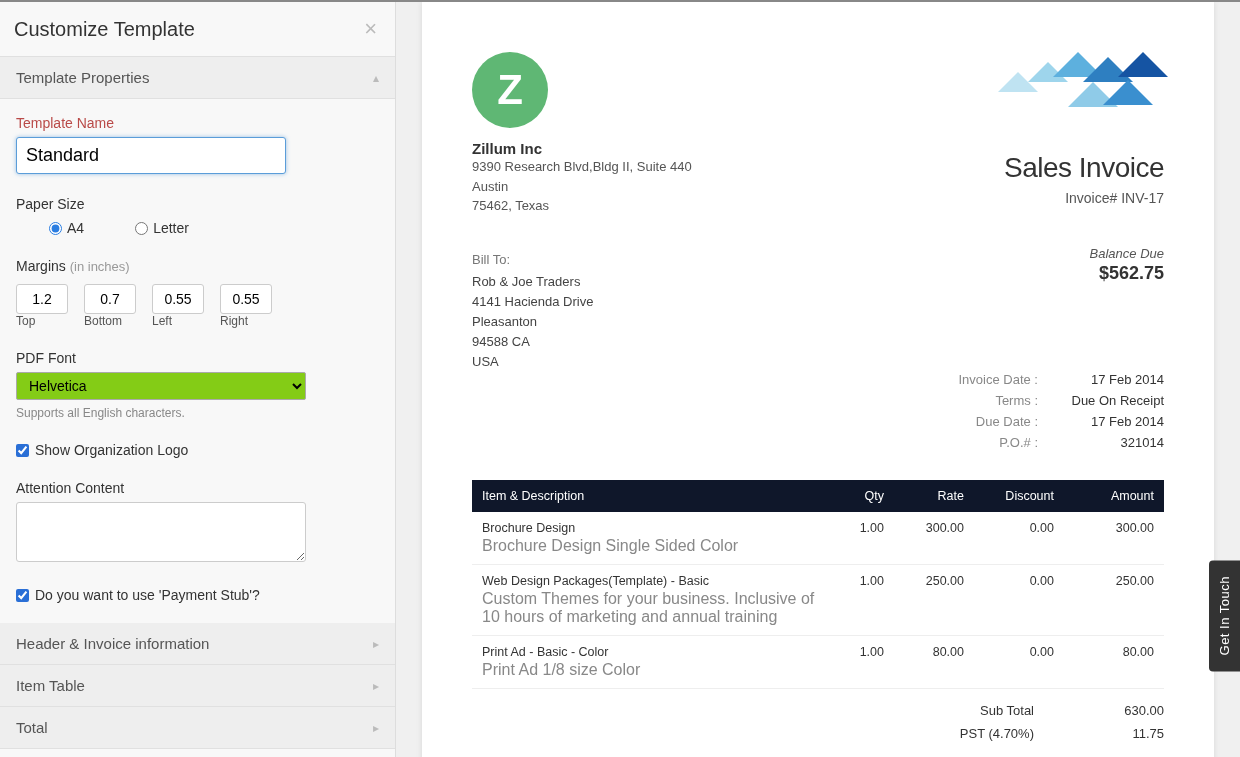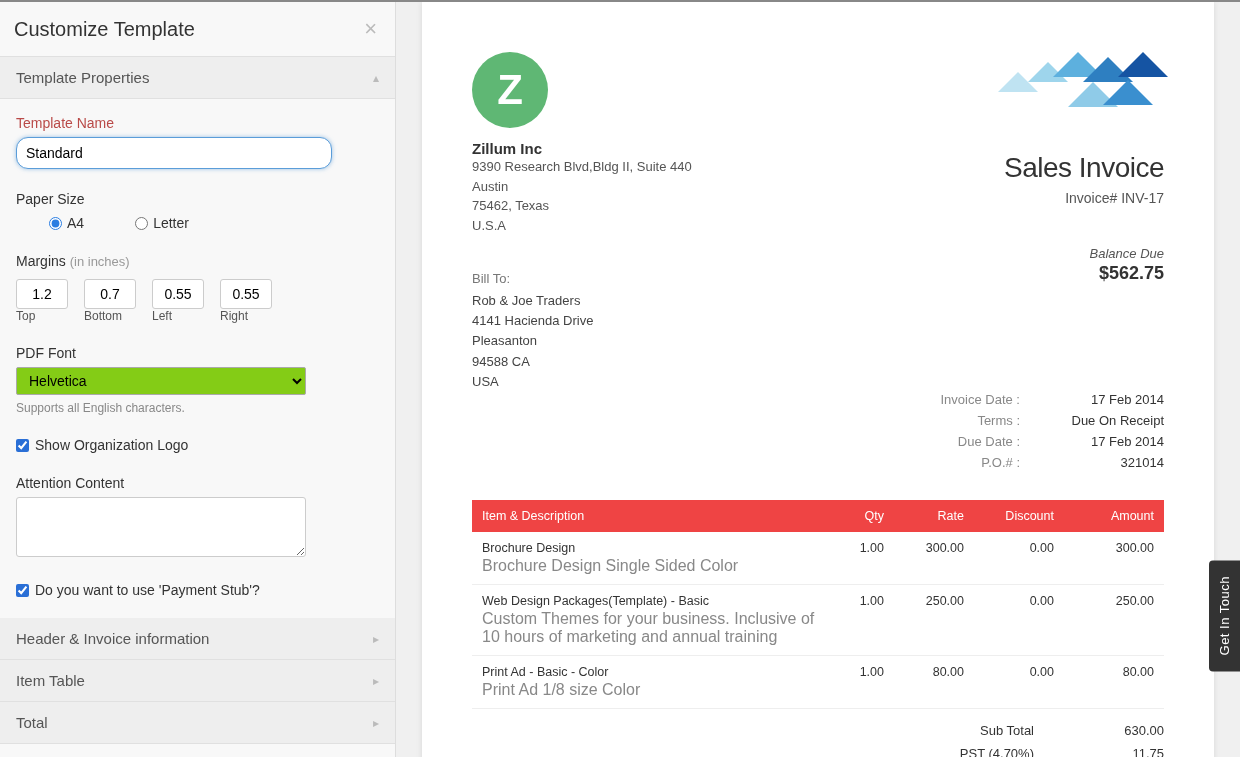--- a/index.html
+++ b/index.html
@@ -6,21 +6,21 @@
 body { font-family: -apple-system, "Helvetica Neue", Arial, sans-serif; font-size: 14px; color: #333; background: #fff; width: 1240px; height: 757px; overflow: hidden; position: relative; }
 .container { display: flex; height: 757px; border-top: 2px solid #888; }
 .sidebar { width: 396px; background: #f8f8f8; display: flex; flex-direction: column; border-right: 1px solid #ddd; }
 .sidebar-header { padding: 14px 18px 14px 14px; display: flex; justify-content: space-between; align-items: center; border-bottom: 1px solid #e0e0e0; }
 .sidebar-header h2 { font-size: 20px; font-weight: 400; color: #333; }
 .close-x { font-size: 22px; color: #bbb; cursor: pointer; font-weight: 300; }
 .section-head { background: #eeeeee; padding: 12px 16px; font-size: 15px; color: #555; display: flex; justify-content: space-between; align-items: center; cursor: pointer; border-bottom: 1px solid #e0e0e0; }
 .section-body { padding: 16px; overflow-y: auto; flex: 0 0 auto; }
 .field-label { font-size: 14px; color: #b94a48; margin-bottom: 6px; display: block; }
 .field-label.dark { color: #333; }
-.text-input { width: 316px; padding: 7px 9px; border: 1px solid #5b9dd9; border-radius: 12px; box-shadow: 0 0 4px rgba(91,157,217,.6); font-size: 14px; outline: none; }
+.text-input { width: 270px; padding: 7px 9px; border: 1px solid #5b9dd9; border-radius: 3px; box-shadow: 0 0 4px rgba(91,157,217,.6); font-size: 18px; outline: none; }
 .group { margin-bottom: 22px; }
 .radio-row { display: flex; gap: 18px; margin-top: 8px; }
 .radio-item { display: flex; align-items: center; gap: 5px; cursor: pointer; padding-left: 33px; }
 .radio-item input { accent-color: #2a7de1; }
 .hint { color: #999; font-size: 13px; }
 .margins-row { display: flex; gap: 16px; margin-top: 10px; }
 .margin-cell { display: flex; flex-direction: column; align-items: flex-start; }
 .margin-input { width: 52px; padding: 6px 4px; text-align: center; border: 1px solid #ccc; border-radius: 3px; font-size: 14px; }
 .margin-label { font-size: 12px; color: #555; }
 .select { width: 290px; padding: 4px 8px; border: 1px solid #aaa; border-radius: 2px; font-size: 14px; background: #84cc16; }
@@ -39,25 +39,25 @@
 .invoice-title { position: absolute; top: 150px; right: 50px; text-align: right; }
 .invoice-title h1 { font-size: 28px; font-weight: 400; letter-spacing: -0.5px; }
 .invoice-number { font-size: 14px; color: #555; margin-top: 6px; }
 .balance-block { position: absolute; top: 244px; right: 50px; text-align: right; }
 .balance-label { font-size: 13px; color: #555; font-style: italic; }
 .balance-amount { font-size: 18px; font-weight: 700; margin-top: 2px; }
 .bill-meta { display: flex; justify-content: space-between; margin-top: 34px; flex-direction: column; }
 .bill-to { font-size: 13px; color: #444; line-height: 1.55; }
 .bill-to .label { color: #777; margin-bottom: 2px; }
 .meta-table { font-size: 13px; }
-.meta-table .row { display: flex; justify-content: flex-end; gap: 44px; margin-bottom: 6px; }
+.meta-table .row { display: flex; justify-content: flex-end; gap: 26px; margin-bottom: 6px; }
 .meta-table .k { color: #888; text-align: right; min-width: 110px; }
 .meta-table .v { text-align: right; min-width: 100px; }
 .items { width: 100%; margin-top: 24px; border-collapse: collapse; font-size: 12.5px; }
-.items thead th { background: #ef4444; color: #fff; font-weight: 500; padding: 9px 10px; text-align: right; }
+.items thead th { background: #0f172a; color: #fff; font-weight: 500; padding: 9px 10px; text-align: right; }
 .items thead th:first-child { text-align: left; }
 .items tbody td { padding: 9px 10px; text-align: right; vertical-align: top; border-bottom: 1px solid #eee; }
 .items tbody td:first-child { text-align: left; }
 .item-name { color: #333; }
 .item-desc { color: #888; font-size: 16px; margin-top: 2px; max-width: 340px; }
 .totals { margin-top: 14px; font-size: 13px; }
 .totals .row { display: flex; justify-content: flex-end; gap: 60px; margin-bottom: 8px; }
 .totals .k { min-width: 120px; text-align: right; }
 .totals .v { min-width: 70px; text-align: right; }
 .get-in-touch { position: absolute; right: 0; top: 560px; background: #333; color: #fff; writing-mode: vertical-rl; transform: rotate(180deg); padding: 16px 8px; font-size: 13px; border-radius: 0 4px 4px 0; cursor: pointer; letter-spacing: 0.5px; }
@@ -179,21 +179,20 @@
         <polygon points="180,28 205,53 155,53" fill="#3a8fcf"></polygon>
       </svg>
 
       <div class="company-block">
         <div class="logo-circle">Z</div>
         <div class="company-name">Zillum Inc</div>
         <div class="company-addr">
           <div>9390 Research Blvd,Bldg II, Suite 440</div>
           <div>Austin</div>
           <div>75462, Texas</div>
-          <div>U.S.A</div>
         </div>
       </div>
 
       <div class="invoice-title">
         <h1>Sales Invoice</h1>
         <div class="invoice-number">Invoice# INV-17</div>
       </div>
 
       <div class="balance-block">
         <div class="balance-label">Balance Due</div>

